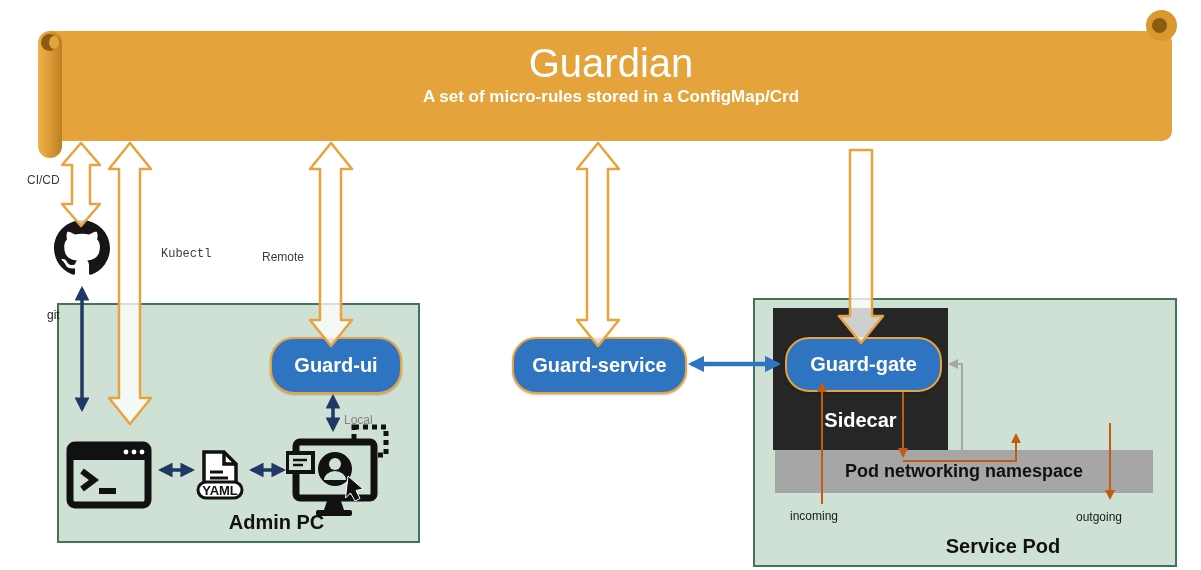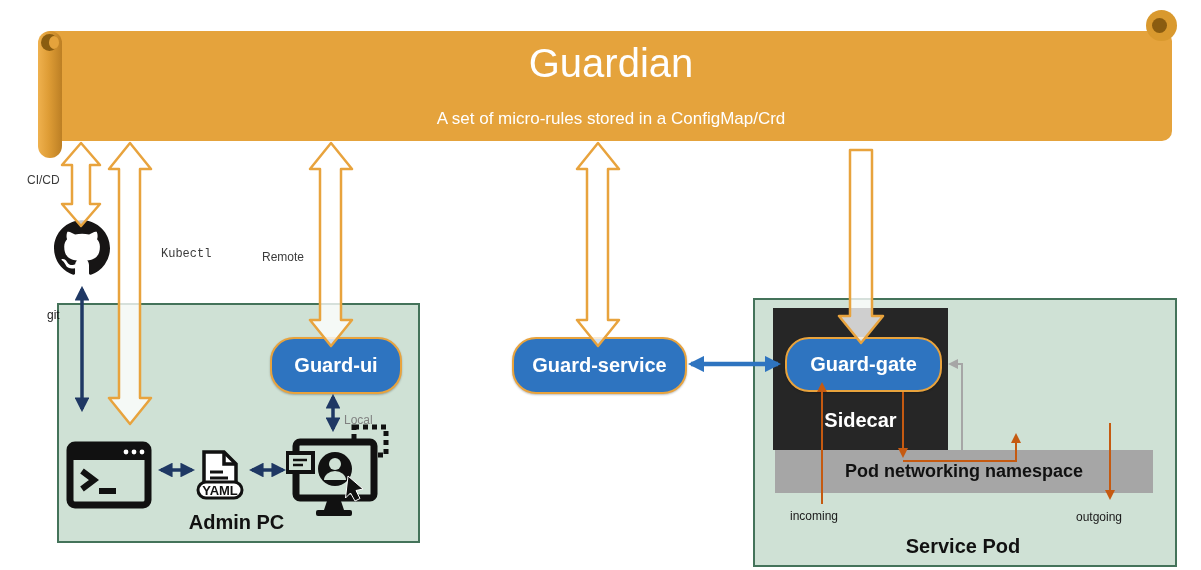--- a/index.html
+++ b/index.html
@@ -8,21 +8,21 @@
     --ns-gray:#A6A6A6; --blue:#2E74C0; --navy:#1F3864; --rust:#C55A11;
   }
   html,body{margin:0;padding:0;background:#fff;}
   .canvas{position:relative;width:1201px;height:570px;background:#fff;overflow:hidden;
           font-family:"Liberation Sans",sans-serif;}
   .abs{position:absolute;}
   
   .banner-main{left:50px;top:31px;width:1122px;height:110px;background:var(--banner-orange);
                border-radius:0 10px 10px 10px;text-align:center;color:#fff;}
   .banner-title{margin-top:8px;font-size:40px;line-height:48px;font-weight:400;}
-  .banner-sub{font-size:17px;font-weight:400;margin-top:22px;}
+  .banner-sub{font-size:17px;font-weight:700;margin-top:0;}
   .left-roll{left:38px;top:31px;width:24px;height:127px;border-radius:12px;
              background:linear-gradient(90deg,#EFB14E 0%,#DE9C35 45%,#BC7F24 100%);}
   .left-curl{left:41px;top:34px;width:17px;height:17px;border-radius:50%;background:#8A5C10;}
   .left-curl-hi{left:49px;top:36px;width:10px;height:13px;border-radius:50%;background:#E5A33C;}
   .right-curl{left:1146px;top:10px;width:31px;height:31px;border-radius:50%;background:#D9992E;}
   .right-curl-in{left:1152px;top:18px;width:15px;height:15px;border-radius:50%;background:#8A5C10;}
   
   .green-box{background:var(--box-green);border:2px solid var(--box-green-border);}
   .admin-box{left:57px;top:303px;width:359px;height:236px;}
   .pod-box{left:753px;top:298px;width:420px;height:265px;}
@@ -42,21 +42,21 @@
   .guard-gate{left:785px;top:337px;width:153px;height:51px;}
   
   .lbl{font-size:12px;color:#3b3b3b;}
   .lbl-cicd{left:27px;top:173px;}
   .lbl-git{left:47px;top:276px;color:#1a1a1a;margin-top:32px;}
   .lbl-kubectl{left:161px;top:247px;font-family:Liberation Mono, monospace;}
   .lbl-remote{left:262px;top:250px;}
   .lbl-local{left:344px;top:413px;color:#808080;}
   .lbl-incoming{left:790px;top:509px;color:#1a1a1a;}
   .lbl-outgoing{left:1076px;top:510px;color:#1a1a1a;}
-  .box-title{font-weight:700;font-size:20px;color:#111;}
+  .box-title{font-weight:700;font-size:20px;color:#111;padding-left:40px;}
   .lbl-adminpc{left:57px;top:511px;width:359px;text-align:center;}
   .lbl-servicepod{left:753px;top:535px;width:420px;text-align:center;}
   .lbl-sidecar{left:773px;top:409px;width:175px;text-align:center;color:#fff;
                font-weight:700;font-size:20px;}
   svg.overlay{left:0;top:0;width:1201px;height:570px;pointer-events:none;}
   .yaml-txt{font:bold 13px "Liberation Sans",sans-serif;}
 </style>
 </head>
 <body>
 

